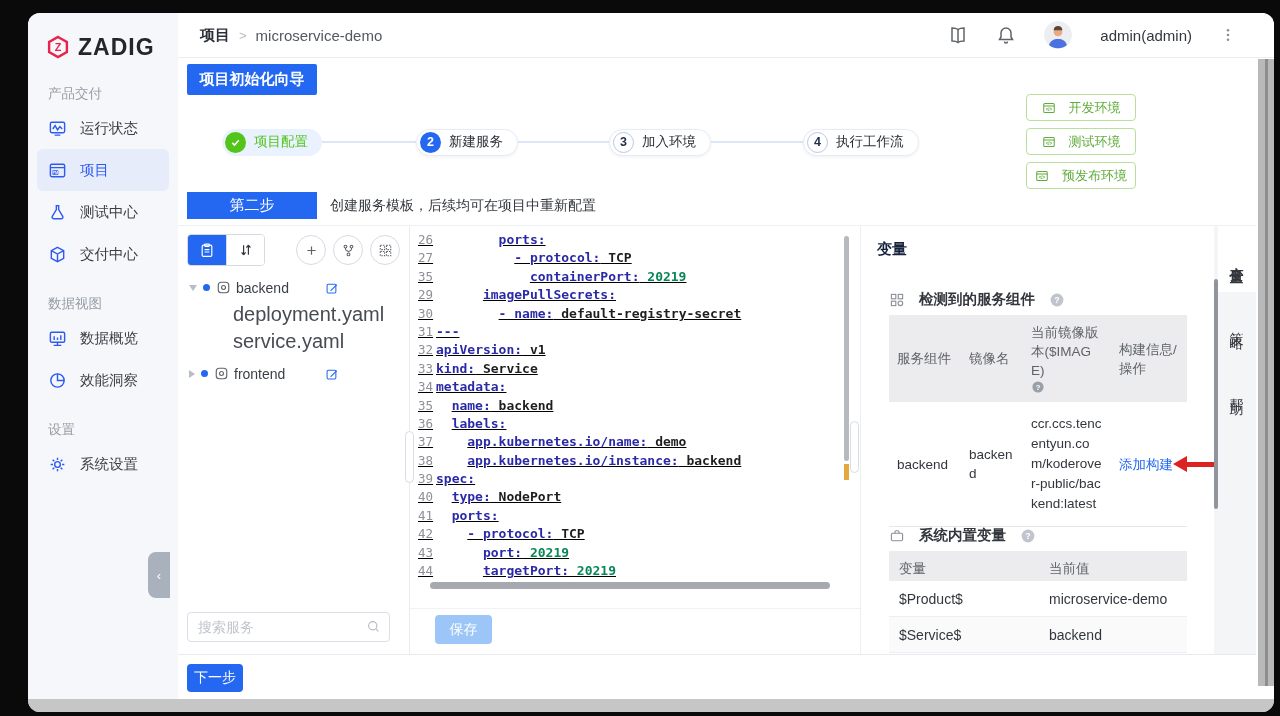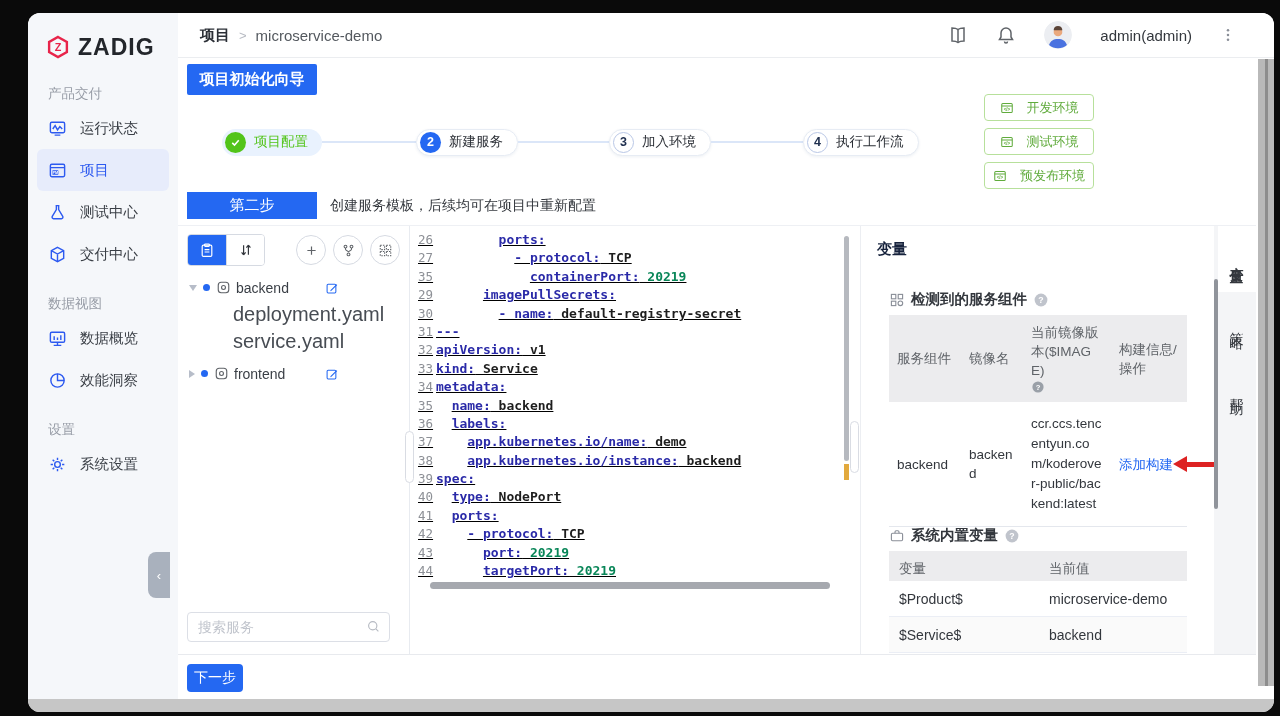--- a/index.html
+++ b/index.html
@@ -45,21 +45,21 @@
   .step-pill.active, .step-pill.pending { background:#fff; border:1px solid #e7ecf4; box-shadow:0 1px 3px rgba(30,60,120,.08); color:#2b2f36; }
   .step-circle { width:21px; height:21px; border-radius:50%; display:flex; align-items:center; justify-content:center; font-size:12.5px; font-weight:bold; flex-shrink:0; }
   .done .step-circle { background:#52c41a; }
   .done .step-circle svg { width:13px; height:13px; }
   .active .step-circle { background:#2468f2; color:#fff; }
   .pending .step-circle { background:#fff; border:1px solid #b9c7e6; color:#20304f; }
   .step-conn { height:2px; background:#dbe6f8; }
 
   
   .env-col { position:absolute; left:806px; top:36px; display:flex; flex-direction:column; gap:7px; }
-  .env-btn { width:110px; height:27px; border:1px solid #b7e09b; border-radius:4px; background:#fff; display:flex; align-items:center; justify-content:center; gap:13px; color:#60ab3c; font-size:13px; cursor:pointer; }
+  .env-btn { width:110px; height:27px; border:1px solid #b7e09b; border-radius:4px; background:#fff; display:flex; align-items:center; justify-content:center; gap:13px; color:#60ab3c; font-size:13px; cursor:pointer;margin-left:42px; }
   .env-btn .icon { width:14px; height:14px; }
 
   
   .step-banner-row { position:absolute; left:9px; top:134px; height:27px; display:flex; align-items:center; gap:13px; }
   .step-banner { width:130px; height:27px; background:#2468f2; color:#fff; font-size:15px; display:flex; align-items:center; justify-content:center; }
   .step-desc { font-size:14px; color:#33373d; }
 
   
   .panels { position:absolute; left:0; top:167px; width:1078px; height:430px; border-top:1px solid #eef0f4; border-bottom:1px solid #e8eaee; display:flex; overflow:hidden; }
   .tree-panel { position:relative; width:232px; border-right:1px solid #e8ebf0; }
@@ -102,21 +102,21 @@
   .editor-scroll-v .vmark { position:absolute; top:228px; width:5px; height:16px; background:#e2a93d; }
   .editor-footer { position:absolute; left:0; right:0; top:382px; height:48px; border-top:1px solid #f0f2f5; background:#fff; }
   .save-btn { position:absolute; left:25px; top:6px; width:57px; height:29px; background:#9cc5f8; color:#fff; border:none; border-radius:4px; font-size:14px; font-family:inherit; cursor:not-allowed; }
 
   .drag-handle { position:absolute; width:9px; height:52px; background:#fff; border:1px solid #d9dce3; border-radius:5px; z-index:5; cursor:col-resize; }
 
   
   .vars-panel { position:relative; width:354px; border-left:1px solid #eceef2; background:#fff; overflow:hidden; }
   .vars-title { position:absolute; left:16px; top:14px; font-size:15px; font-weight:bold; color:#17233d; }
   .vars-section { position:absolute; left:28px; width:298px; }
-  .section-head { display:flex; align-items:center; gap:6px; font-size:14.5px; color:#33373d; font-weight:600; margin-bottom:6px; }
+  .section-head { display:flex; align-items:center; gap:14px; font-size:14.5px; color:#33373d; font-weight:600; margin-bottom:6px; }
   .section-head .icon { width:16px; height:16px; color:#8a8f98; }
   .help-icon { width:14px; height:14px; display:inline-block; vertical-align:-2px; cursor:pointer; }
   .dt-grid { display:grid; grid-template-columns:72px 62px 88px 76px; }
   .dt-head { background:#ececee; }
   .dt-cell { padding:8px 8px; font-size:13.5px; color:#5f6368; display:flex; align-items:center; flex-wrap:wrap; word-break:break-all; line-height:19px; }
   .dt-row { border-bottom:1px solid #e4e7ed; }
   .dt-row .dt-cell { color:#33373d; padding:12px 8px; align-items:center; }
   .dt-version { line-height:20px; }
   .dt-action { position:relative; overflow:visible; }
   .add-build-link { color:#2468f2; font-size:13.5px; cursor:pointer; white-space:nowrap; }
@@ -507,20 +507,23 @@
                 <div class="code-line">
                   <span class="ln">44</span>
                   <span class="lc" style="padding-left: 6ch;"><span class="seg-k">targetPort:</span><span class="seg-n"> 20219</span></span>
                 </div>
               </div>
             <div class="editor-scroll-v">
               <div class="vthumb"></div>
               <div class="vmark"></div>
             </div>
             <div class="editor-scroll-h"></div>
+            <div class="editor-footer">
+              <button class="save-btn">保存</button>
+            </div>
           </div>
 
           <div class="drag-handle" style="left:227px; top:205px;"></div>
           <div class="drag-handle" style="left:672px; top:195px;"></div>
 
           <div class="vars-panel">
             <div class="vars-title">变量</div>
             <div class="vars-section" style="top:64px;">
               <div class="section-head">
                 <span class="icon">

